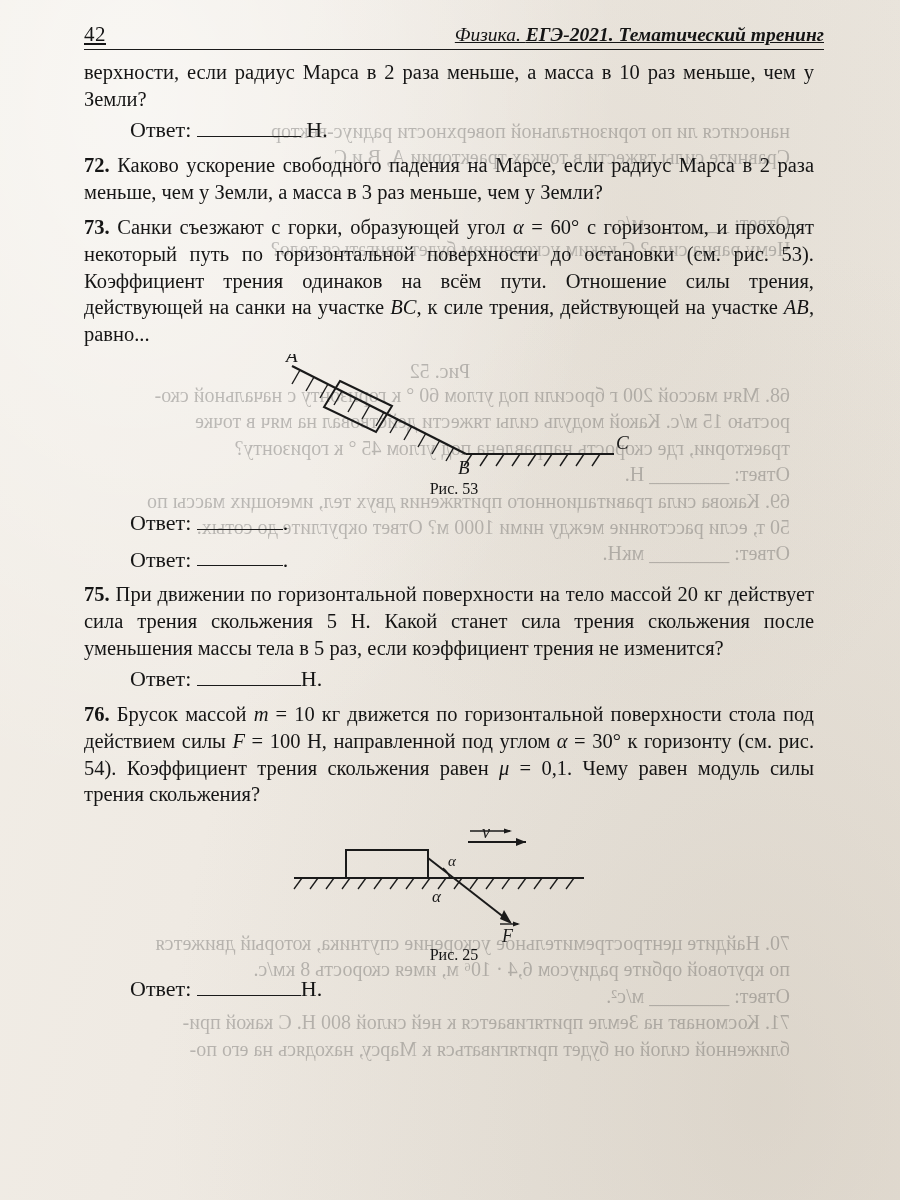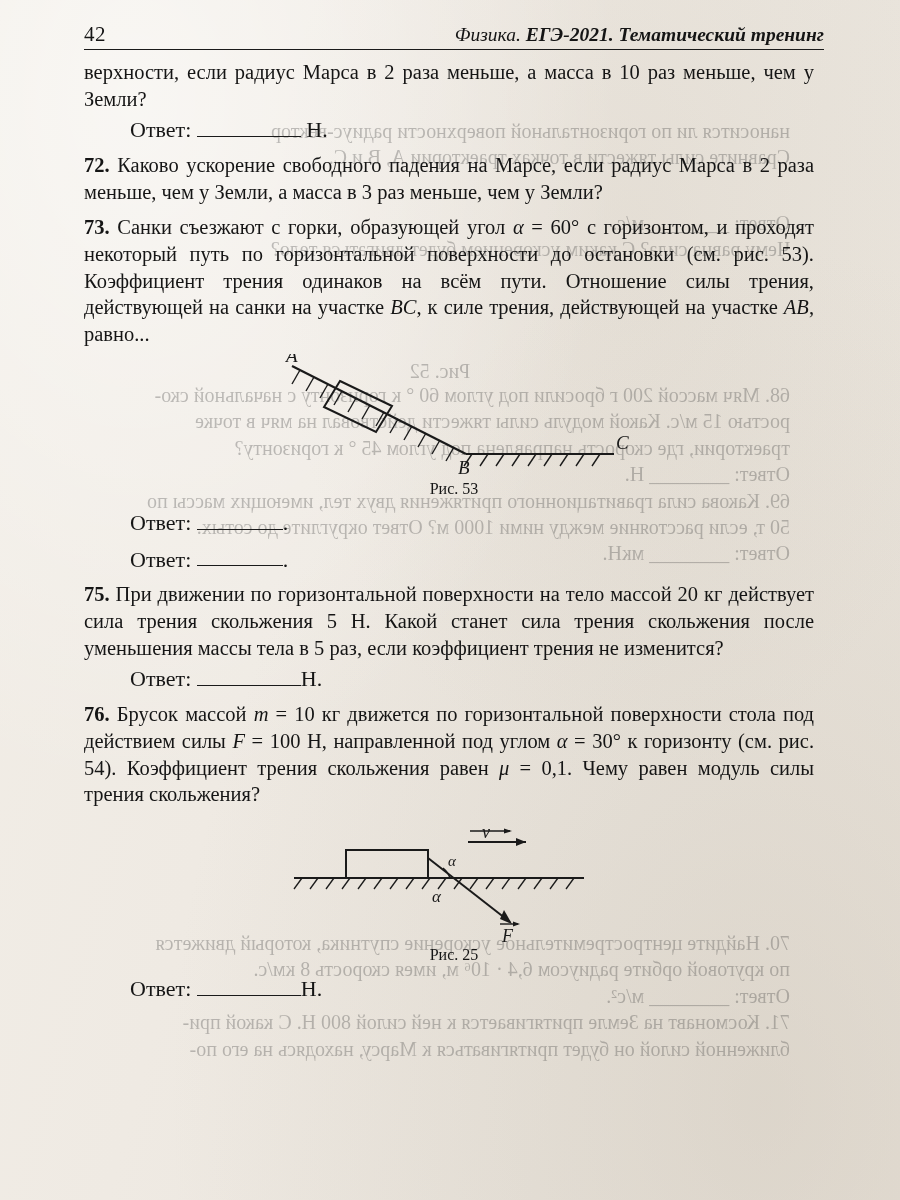--- a/index.html
+++ b/index.html
@@ -34,20 +34,21 @@
   .content {
     position: absolute;
     left: 84px;
     top: 22px;
     width: 740px;
   }
   .header {
     display: flex;
     align-items: baseline;
     justify-content: space-between;
+    text-decoration: underline;
   }
   .page-number {
     font-size: 21px;
     letter-spacing: 0.5px;
   }
   .running-title {
     font-size: 19.5px;
     font-style: italic;
     text-align: right;
     white-space: nowrap;

